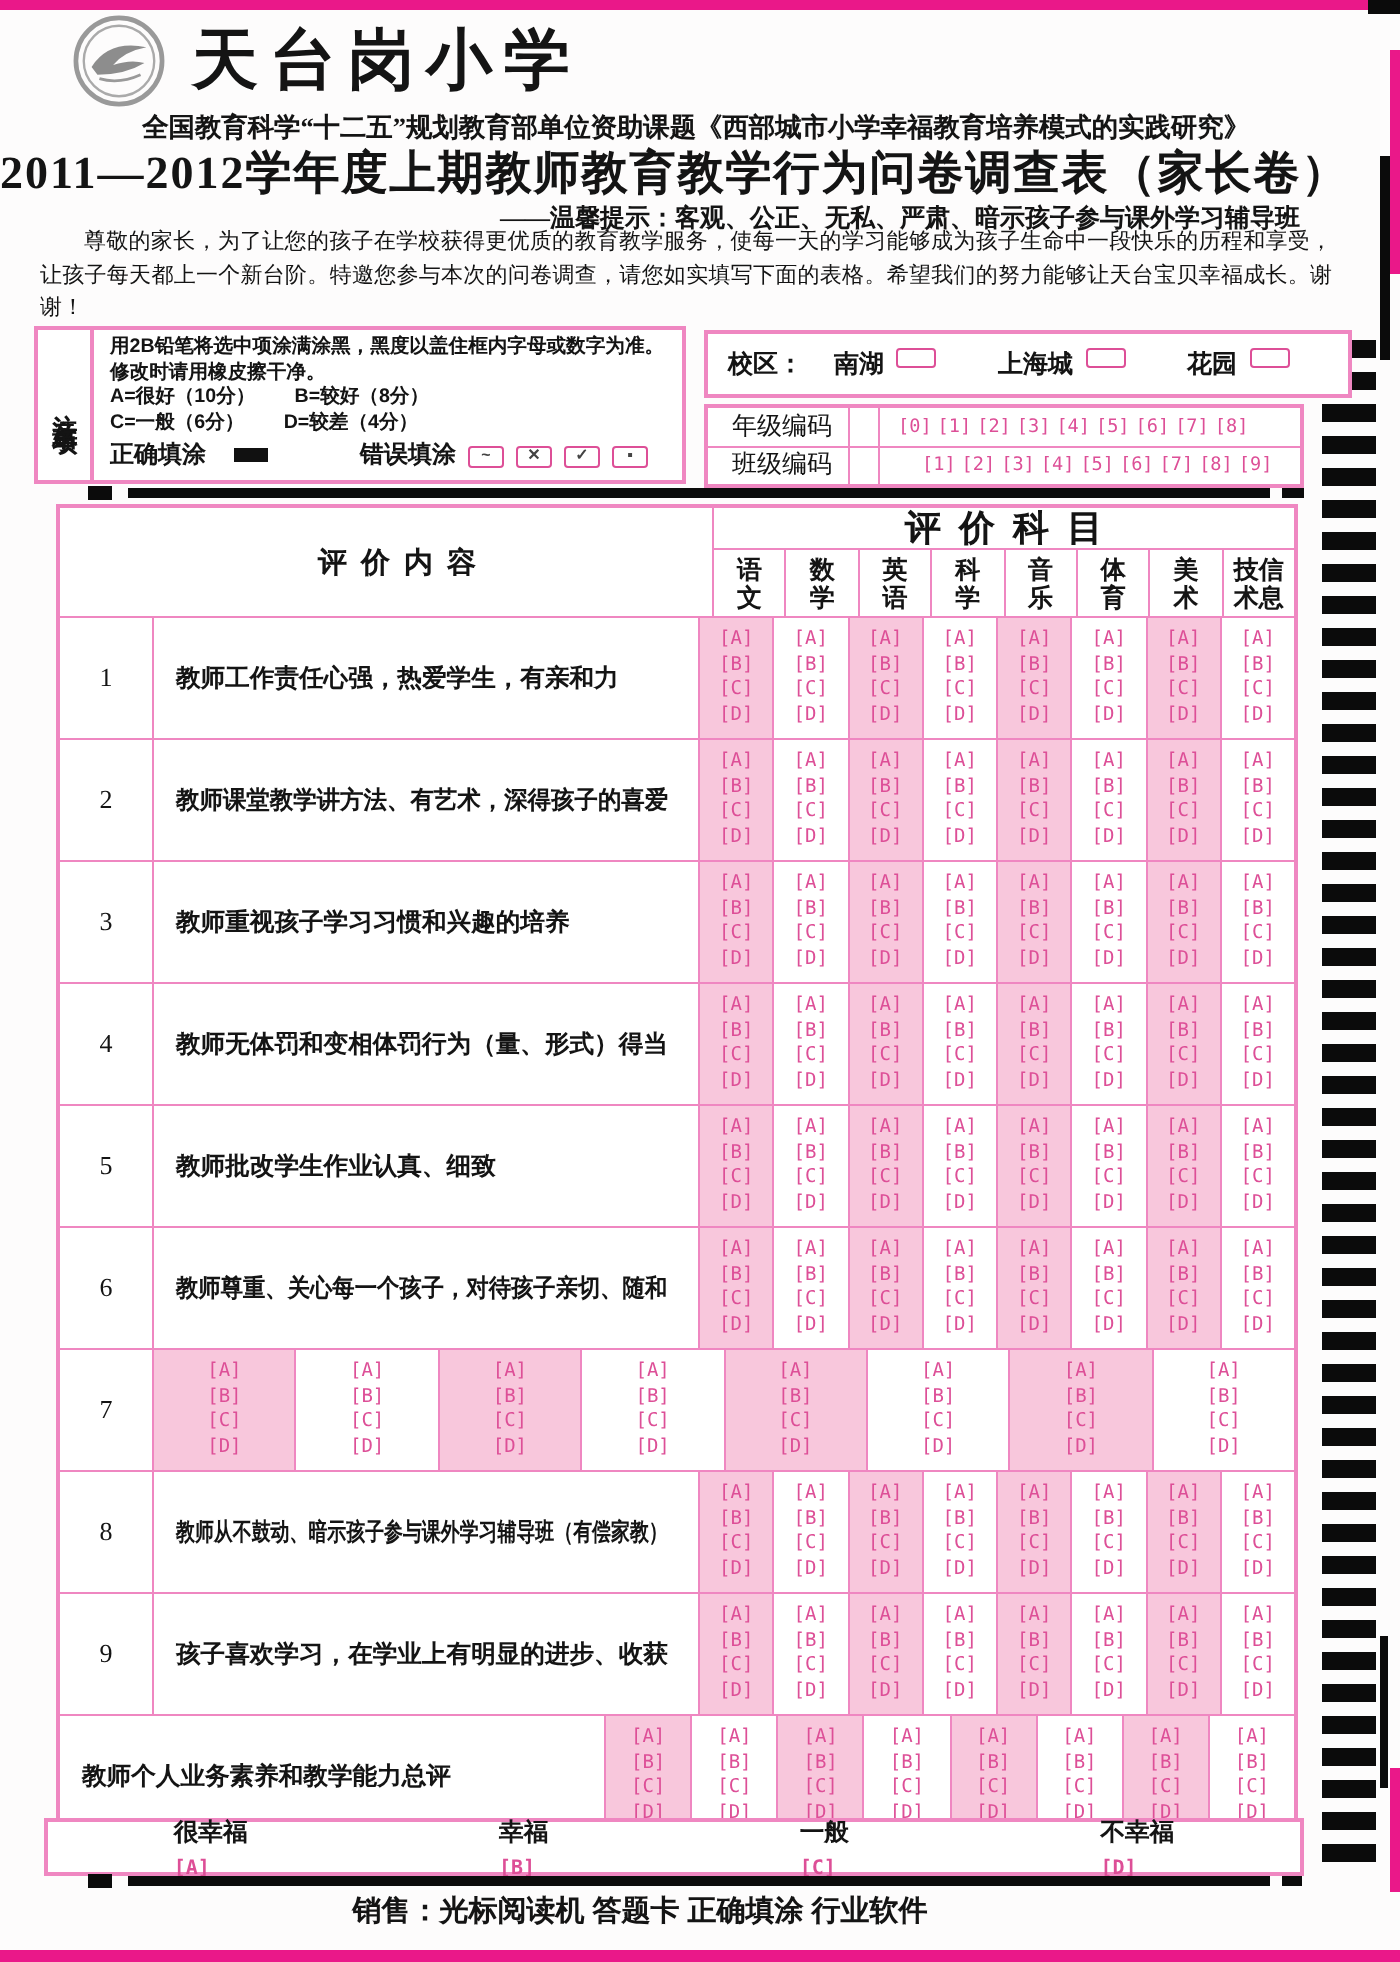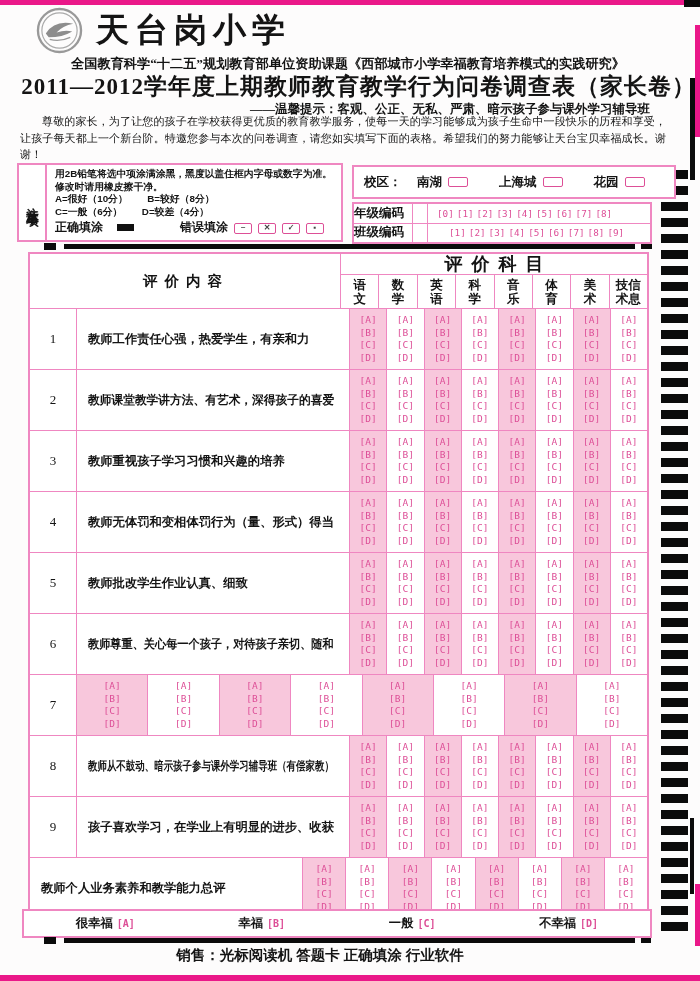--- a/index.html
+++ b/index.html
@@ -20,21 +20,21 @@
   .corner-blk{position:absolute;background:#0b0b0b;}
   .tmark{position:absolute;left:661px;width:27px;height:9px;background:#0b0b0b;}
   .edge-mag{position:absolute;left:695px;width:5px;background:var(--magenta);}
 
   
   .logo{position:absolute;left:36px;top:7px;width:47px;height:47px;}
   .school-name{position:absolute;left:96px;top:8px;font-size:33px;font-weight:bold;
                letter-spacing:6px;font-family:"Liberation Serif",serif;}
   .project-line{position:absolute;top:55px;left:0;width:696px;text-align:center;
                 font-size:13.2px;font-weight:bold;}
-  .main-title{position:absolute;top:71px;left:0;width:696px;text-align:right;
+  .main-title{position:absolute;top:71px;left:0;width:696px;text-align:left;
               font-size:23px;font-weight:bold;letter-spacing:1px;}
   .hint-line{position:absolute;top:101px;left:0;width:650px;text-align:right;
              font-size:12.5px;font-weight:bold;}
   .greeting{position:absolute;top:113px;left:20px;width:646px;font-size:11px;
             line-height:16.5px;text-align:justify;text-indent:2em;}
 
   
   .notice-box{position:absolute;left:17px;top:163px;width:322px;height:75px;
               border:2px solid var(--border);display:flex;background:#fff;}
   .notice-label{width:26px;border-right:2px solid var(--border);
@@ -49,45 +49,45 @@
   .wrong-label{margin-left:46px;}
   .wrong-ex{width:16px;height:9px;border:1px solid var(--bubble);border-radius:2px;
             color:#444;font-size:8px;line-height:8px;display:inline-flex;
             align-items:center;justify-content:center;margin-left:6px;background:#fff;}
 
   
   .campus-box{position:absolute;left:352px;top:165px;width:296px;height:30px;
               border:2px solid var(--border);display:flex;align-items:center;
               font-family:"Liberation Sans",sans-serif;font-weight:bold;font-size:12.5px;
               padding:0 14px 0 10px;justify-content:space-between;background:#fff;}
-  .campus-opt{display:flex;align-items:center;gap:6px;}
+  .campus-opt{display:flex;align-items:flex-start;gap:6px;}
   .campus-rect{width:18px;height:8px;border:1.3px solid var(--bubble);border-radius:2px;background:#fff;}
   .codes-box{position:absolute;left:352px;top:202px;width:296px;height:38px;
              border:2px solid var(--border);display:flex;flex-direction:column;background:#fff;}
   .code-row{flex:1;display:flex;align-items:center;}
   .code-row + .code-row{border-top:1.2px solid var(--border);}
-  .code-label{width:58px;font-family:"Liberation Sans",sans-serif;font-weight:bold;
-              font-size:12.5px;padding-left:0;white-space:nowrap;}
+  .code-label{width:58px;font-family:"Liberation Sans",sans-serif;font-weight:normal;
+              font-size:12.5px;padding-left:12px;white-space:nowrap;}
   .code-gap{width:14px;align-self:stretch;border-left:1.2px solid var(--border);
             border-right:1.2px solid var(--border);}
   .code-nums{flex:1;display:flex;gap:3px;padding-left:9px;color:var(--bubble);
              font-size:9.3px;font-family:"DejaVu Sans Mono",monospace;}
   .code-nums.shift{padding-left:21px;}
 
   
   .div-sq,.div-bar,.div-dash{position:absolute;background:#0b0b0b;}
 
   
   .eval-table{position:absolute;left:28px;top:252px;width:617px;
               border:2px solid var(--border);background:#fff;
               font-family:"Liberation Sans",sans-serif;}
   .t-head{display:flex;height:54px;border-bottom:1.2px solid var(--border);}
   .t-content-h{width:308px;border-right:1.2px solid var(--border);display:flex;
                align-items:center;justify-content:center;font-weight:bold;
-               font-size:14.5px;letter-spacing:7px;padding-left:2px;}
+               font-size:14.5px;letter-spacing:7px;padding-left:18px;}
   .t-right{flex:1;display:flex;flex-direction:column;}
   .t-subj-h{height:20px;border-bottom:1.2px solid var(--border);display:flex;
             align-items:center;justify-content:center;font-weight:bold;
             font-size:18px;letter-spacing:9px;padding-left:9px;}
   .t-subj-cells{flex:1;display:flex;}
   .t-subj-cell{flex:1;border-right:1.2px solid var(--border);display:flex;
                flex-direction:column;align-items:center;justify-content:center;
                font-weight:bold;font-size:12.5px;line-height:14px;}
   .t-subj-cell:last-child{border-right:none;}
   .t-row{display:flex;height:60px;border-bottom:1.2px solid var(--border);}
@@ -107,21 +107,21 @@
   .bub{color:var(--bubble);font-size:9.5px;line-height:10px;
        font-family:"DejaVu Sans Mono",monospace;cursor:pointer;}
 
   
   .happy-box{position:absolute;left:22px;top:909px;width:626px;height:25px;
              border:2px solid var(--border);display:flex;align-items:center;
              font-family:"Liberation Sans",sans-serif;font-weight:bold;
              font-size:12.3px;background:#fff;}
   .happy-q{padding-left:5px;white-space:nowrap;}
   .happy-opts{flex:1;display:flex;justify-content:space-around;}
-  .h-opt{display:flex;align-items:center;gap:4px;}
+  .h-opt{display:flex;align-items:flex-start;gap:4px;flex-direction:column;}
   .h-code{color:var(--bubble);font-size:10px;font-family:"DejaVu Sans Mono",monospace;}
 
   .footer-line{position:absolute;top:946px;left:0;width:640px;text-align:center;
                font-family:"Liberation Sans",sans-serif;font-weight:bold;font-size:14.5px;}
 </style>
 </head>
 <body>
 
 <div class="page">
 

